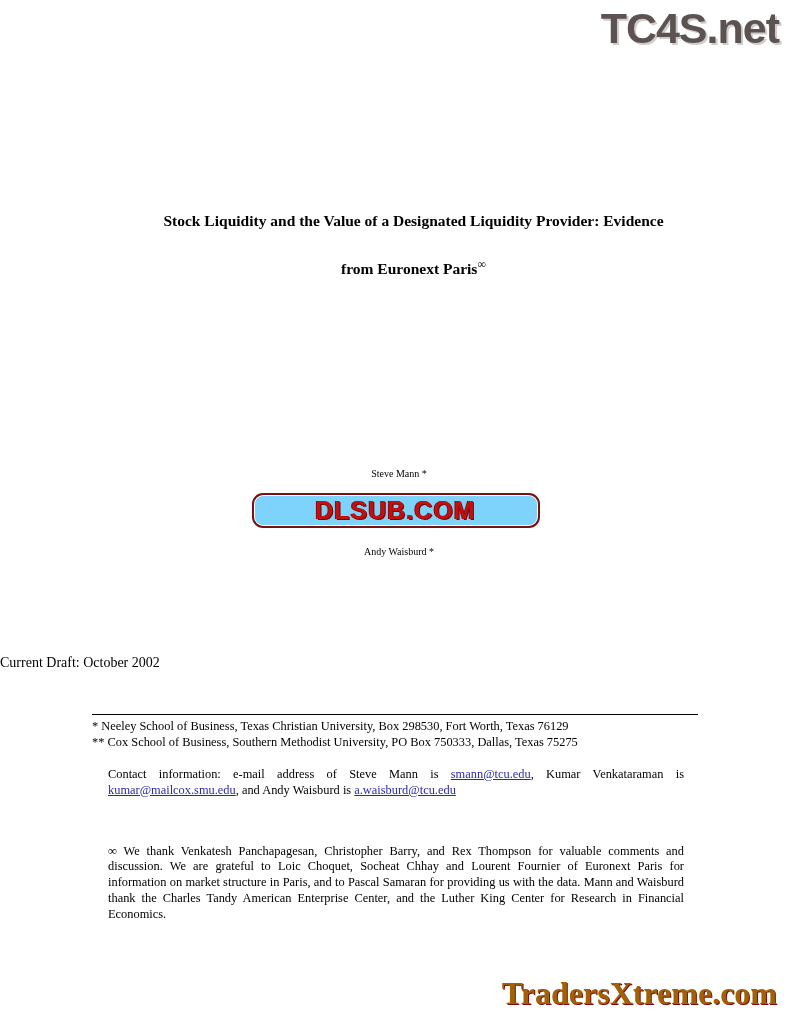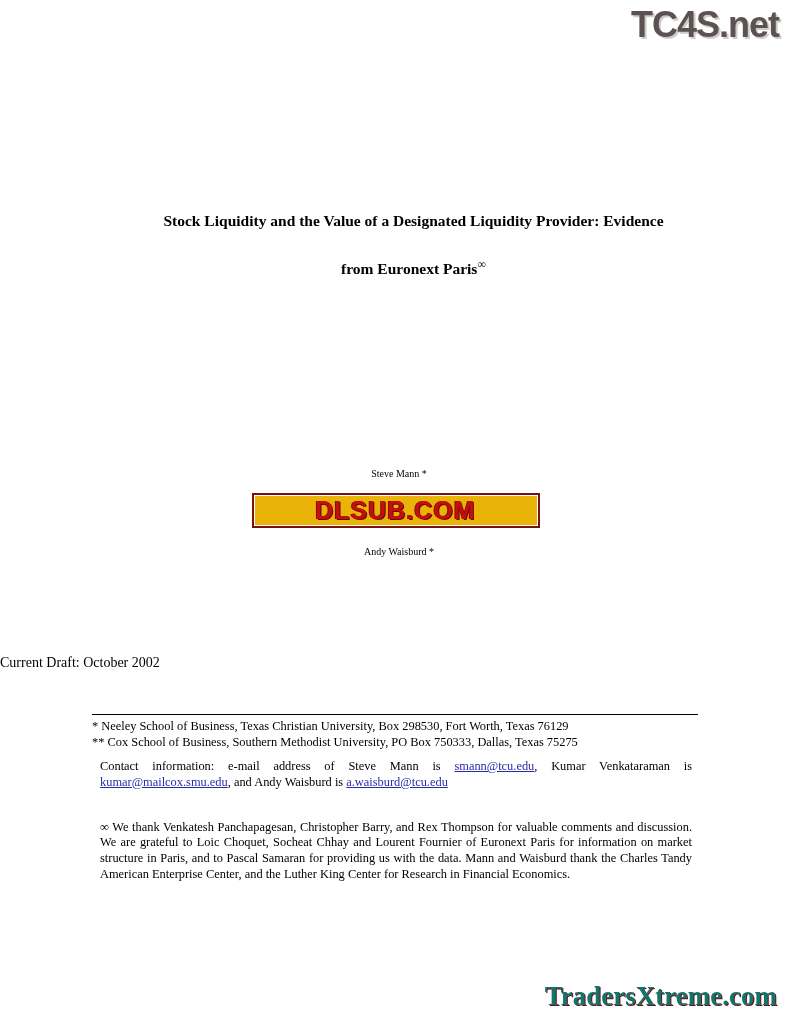--- a/index.html
+++ b/index.html
@@ -22,21 +22,21 @@
     background: #ffffff;
   }
 
   
   .wm-top {
     position: absolute;
     top: 4px;
     right: 12px;
     font-family: "Liberation Sans", sans-serif;
     font-weight: bold;
-    font-size: 36px;
+    font-size: 43px;
     letter-spacing: -1px;
     color: #5c5252;
     text-shadow: 2px 2px 0 rgba(120,110,110,0.35);
   }
 
   
   .title-block {
     position: absolute;
     top: 212px;
     left: 0;
@@ -72,23 +72,23 @@
   }
 
   
   .wm-mid {
     position: absolute;
     top: 493px;
     left: 50%;
     transform: translateX(-50%);
     width: 284px;
     height: 31px;
-    background: #eab308;
+    background: #7dd3fc;
     border: 2px solid #7c1010;
-    border-radius: 0;
+    border-radius: 11px;
     box-shadow: 0 0 0 1px #ffffff inset;
     display: flex;
     align-items: center;
     justify-content: center;
   }
   .wm-mid span {
     font-family: "Liberation Sans", sans-serif;
     font-weight: bold;
     font-size: 25px;
     letter-spacing: 1px;
@@ -119,36 +119,36 @@
   .footnotes {
     position: absolute;
     top: 719px;
     left: 92px;
     width: 608px;
     font-size: 12.4px;
     line-height: 1.28;
     text-align: justify;
   }
   .fn-line { margin: 0; }
-  .fn-para { margin: 8px; }
+  .fn-para { margin: 16px; }
   .fn-gap { height: 13px; }
   a.link {
     color: #2a2aa8;
     text-decoration: underline;
   }
 
   
   .wm-bottom {
     position: absolute;
     bottom: 12px;
     right: 14px;
     font-family: "Liberation Serif", serif;
     font-weight: bold;
-    font-size: 27px;
-    color: #0f766e;
+    font-size: 32px;
+    color: #a16207;
     text-shadow: 1px 1px 0 #7d0a0a;
   }
 </style>
 </head>
 <body>
 
 <div class="page">
 
   <div class="wm-top">TC4S.net</div>
 

